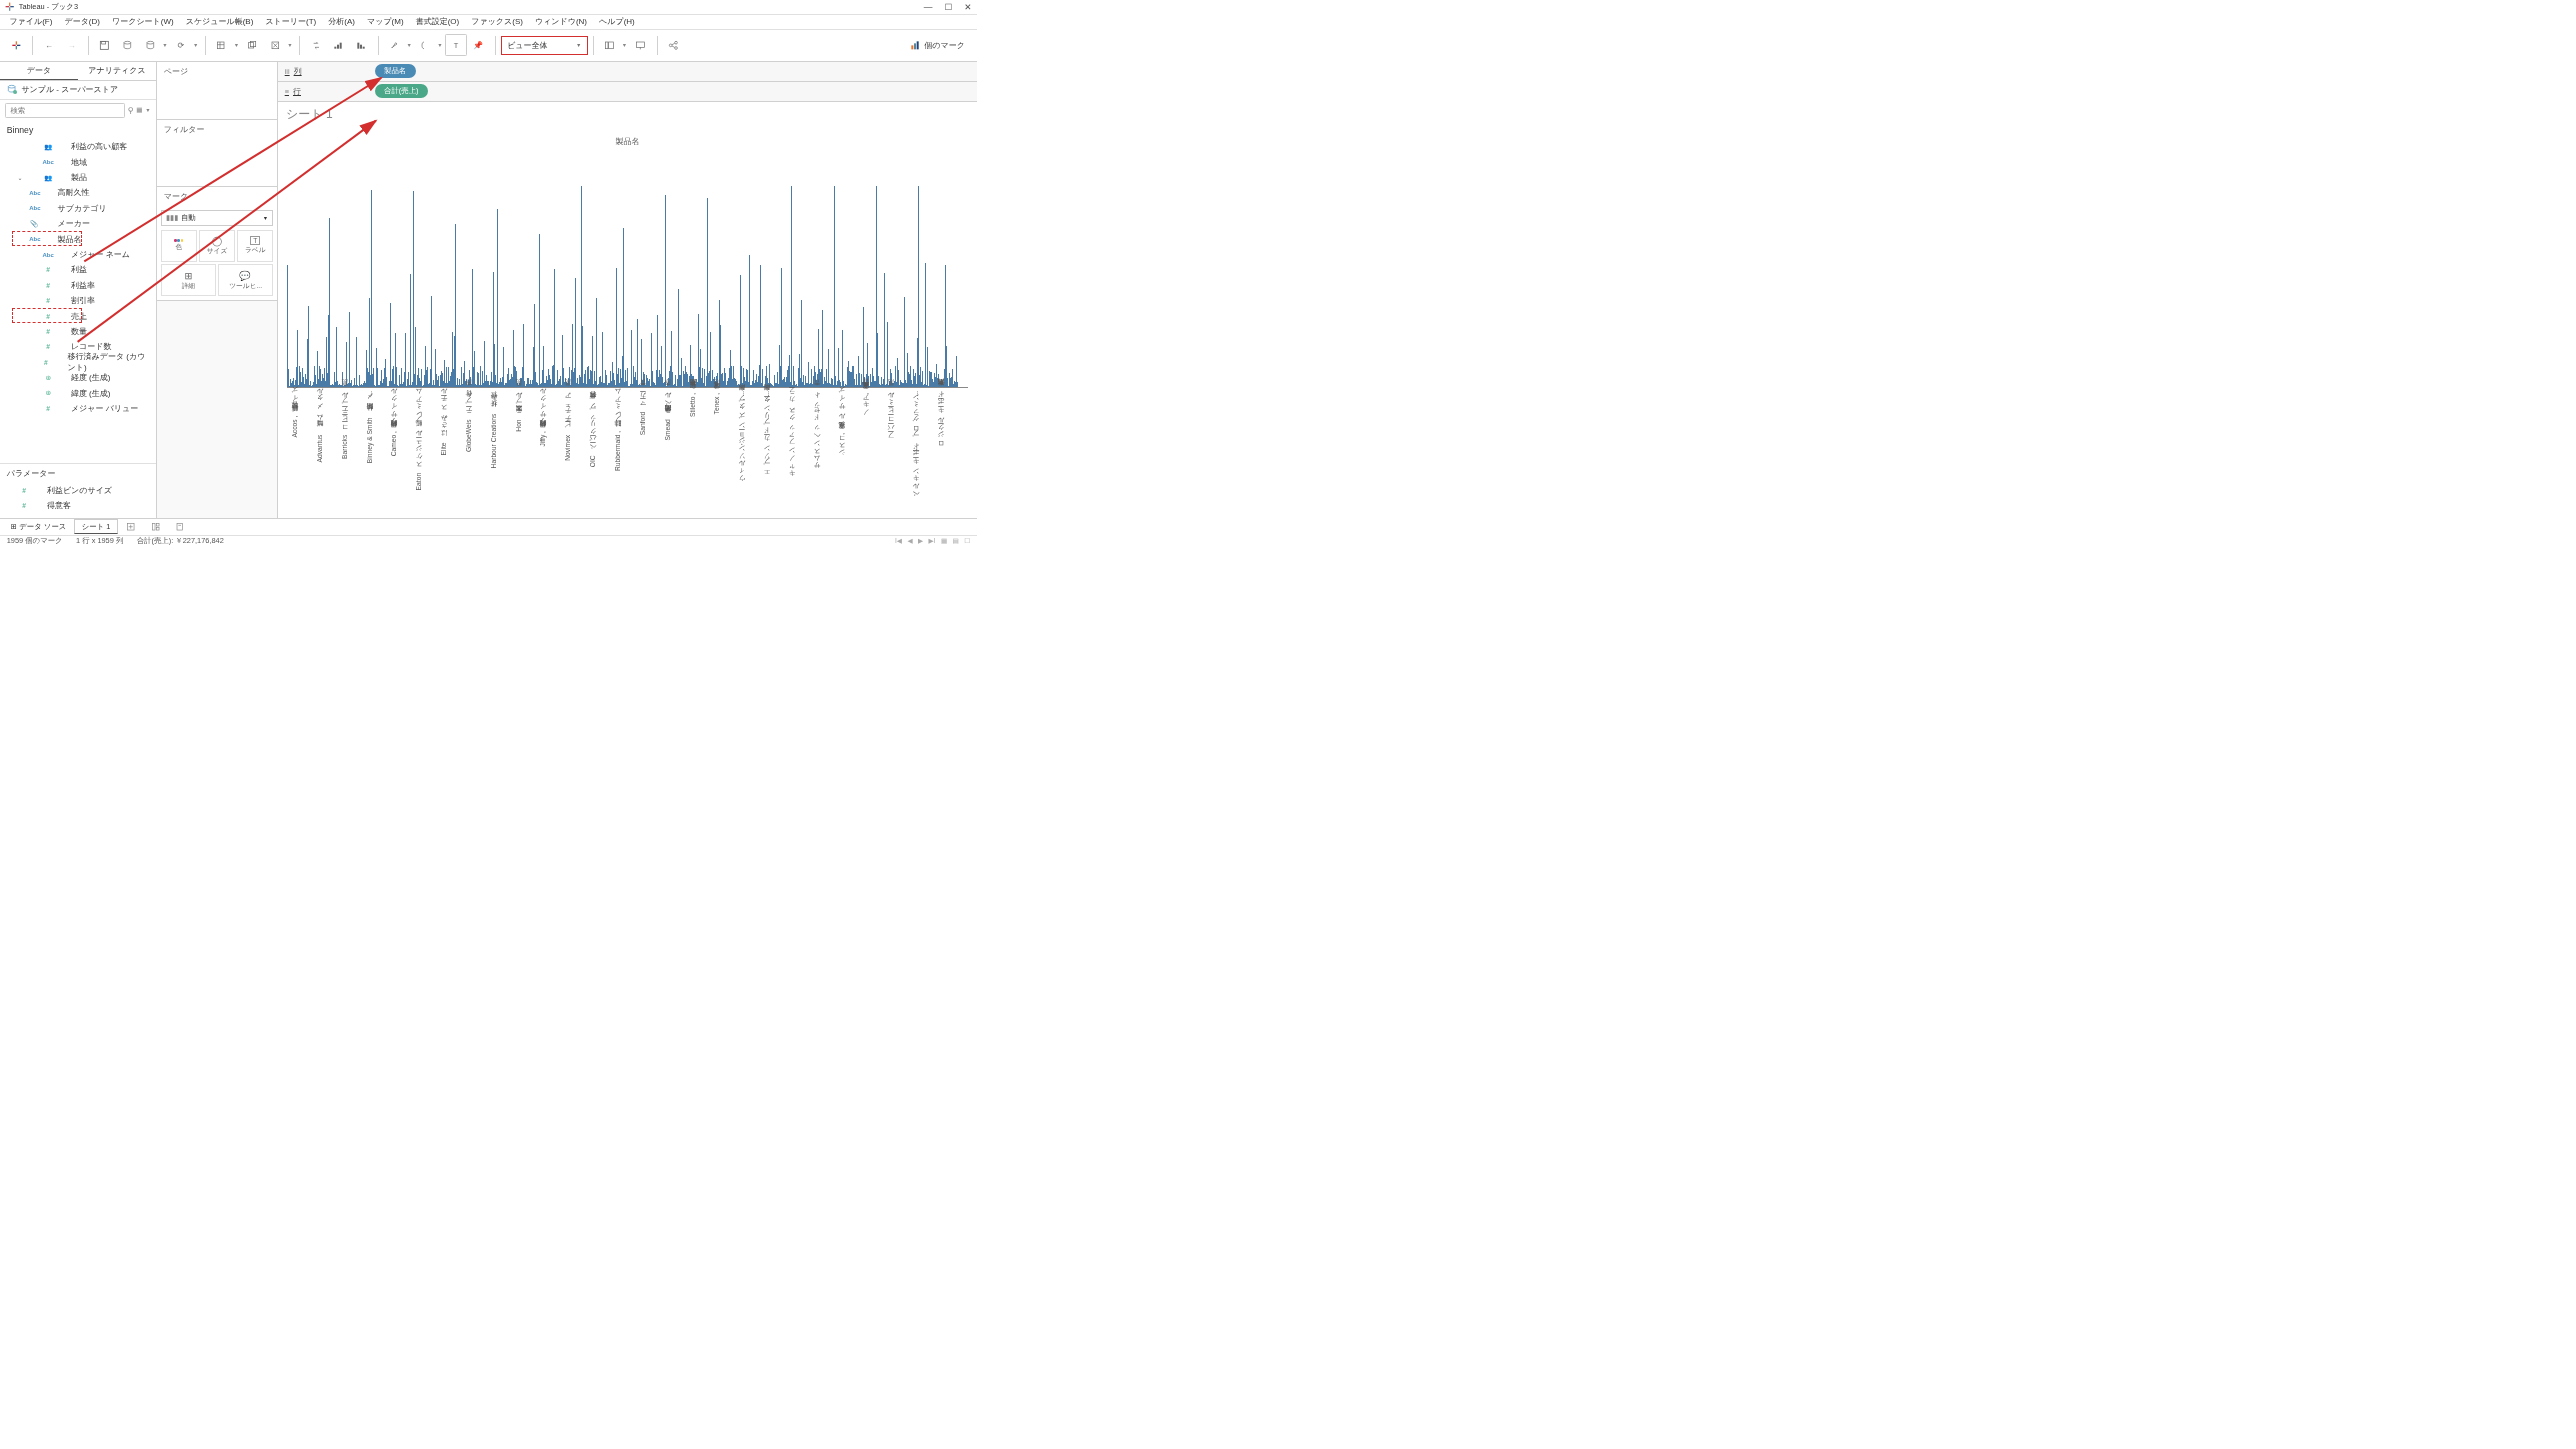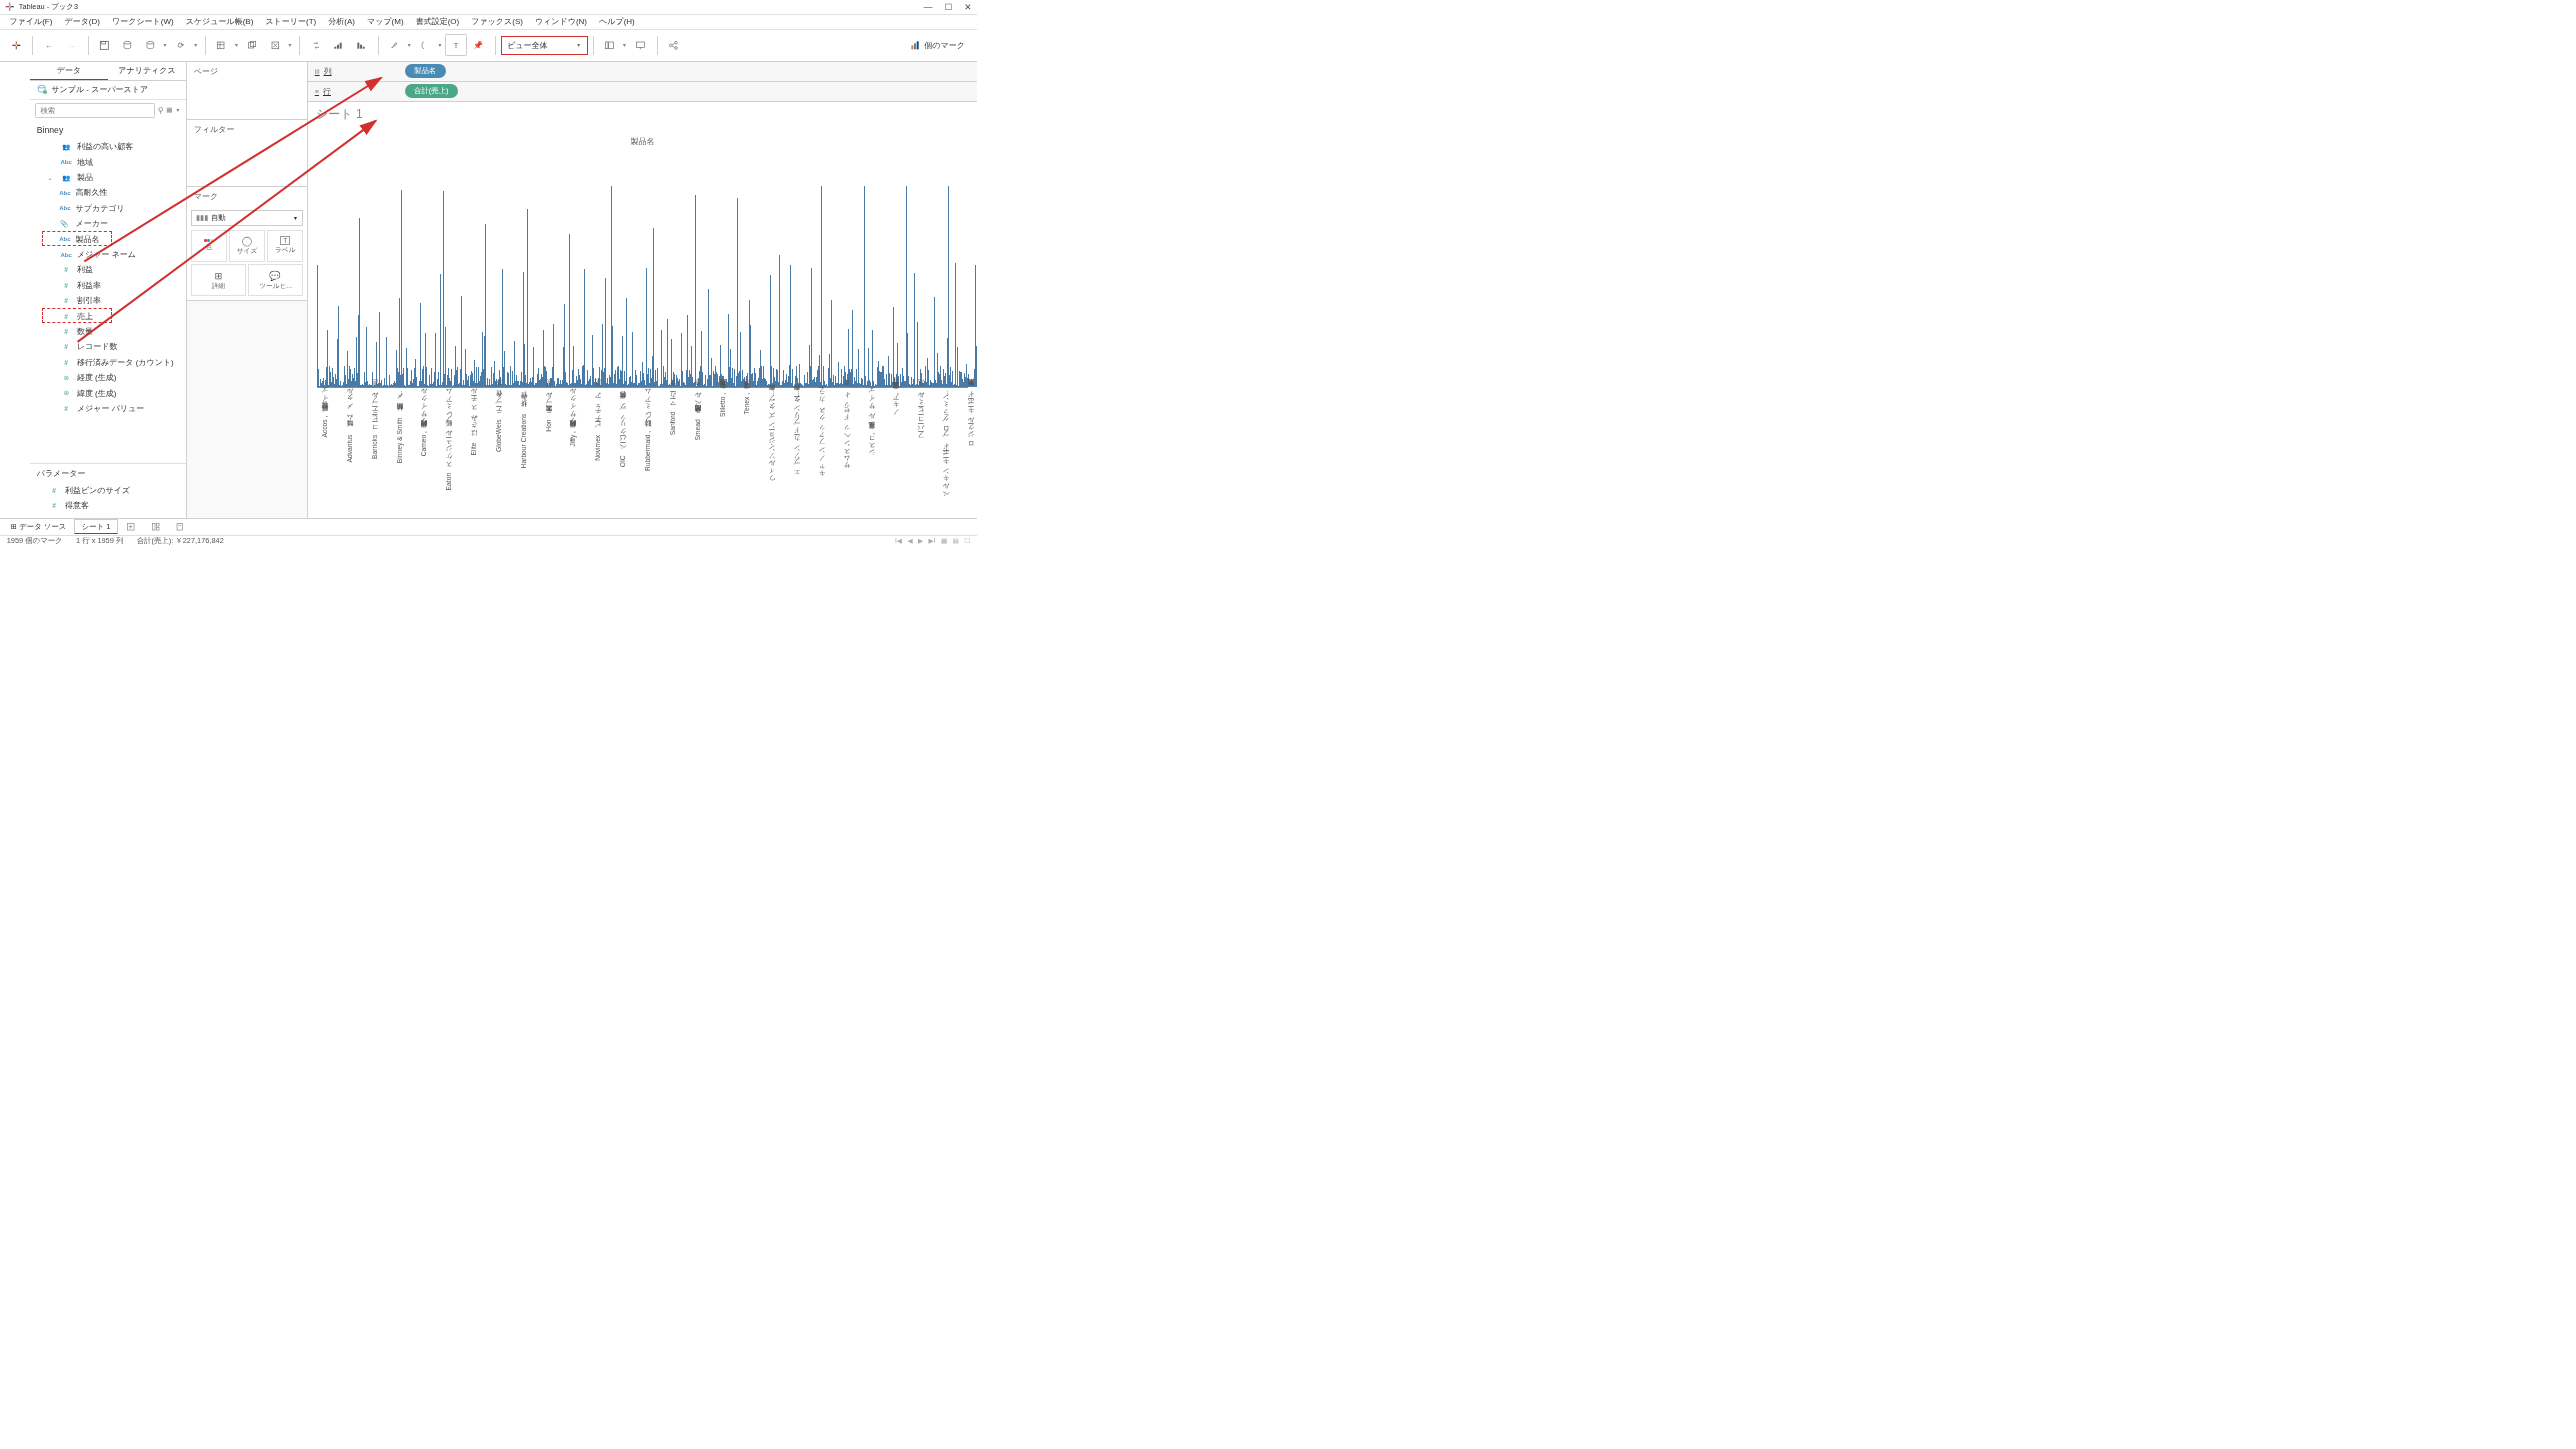--- a/index.html
+++ b/index.html
@@ -18,33 +18,33 @@
 
 .toolbar { height: 32px; display: flex; align-items: center; padding: 0 5.4px; border-bottom: 0.7px solid #d0d0d0; gap: 1.3px; }
 .tbtn { width: 21.5px; height: 21.5px; display: flex; align-items: center; justify-content: center; color: #666; border-radius: 1.3px; }
 .tsep { width: 0.7px; height: 19px; background: #d0d0d0; margin: 0 4px; }
 .tdrop { width: 6.7px; font-size: 5.4px; color: #888; align-self: center; }
 .fit-select { width: 87px; height: 19px; border: 1.3px solid #d32f2f; display: flex; align-items: center; padding: 0 5.4px; font-size: 8px; }
 .fit-select .arrow { margin-left: auto; font-size: 5.4px; color: #777; }
 .showme { margin-left: auto; display: flex; align-items: center; gap: 4px; padding: 0 6.7px; }
 
 
-.main { display: flex; height: calc(547px - 14.8px - 14.8px - 32px - 17.4px - 12px); padding-left: 30px; }
+.main { display: flex; height: calc(547px - 14.8px - 14.8px - 32px - 17.4px - 12px); }
 
 
 .sidebar { width: 157px; border-right: 0.7px solid #d0d0d0; display: flex; flex-direction: column; background: #fff; }
 .side-tabs { height: 19px; display: flex; border-bottom: 0.7px solid #d0d0d0; }
 .side-tab { flex: 1; display: flex; align-items: center; justify-content: center; font-size: 8px; }
 .side-tab.active { border-bottom: 1.3px solid #555; font-weight: 500; }
 .datasource-row { height: 19px; display: flex; align-items: center; padding: 0 6.7px; gap: 4px; border-bottom: 0.7px solid #e0e0e0; }
 .search-row { height: 21.5px; display: flex; align-items: center; padding: 2.7px 5.4px; gap: 2.7px; }
 .search-input { flex: 1; height: 14.8px; border: 0.7px solid #ccc; border-radius: 1.3px; padding: 0 4px; font-size: 7.4px; }
 .folders-hdr { padding: 4px 6.7px; font-size: 8.7px; font-weight: 500; }
 .field-list { flex: 1; overflow-y: auto; padding: 0 2.7px; }
-.field-item { height: 15.4px; display: flex; align-items: center; padding: 0 4px; font-size: 8px; gap: 4px; position: relative; }
+.field-item { height: 15.4px; display: flex; align-items: center; padding: 0 4px; font-size: 8px; gap: 16px; position: relative; }
 .field-item .ficon { width: 13.4px; text-align: center; font-size: 6.7px; }
 .field-item.indent1 { padding-left: 14.8px; }
 .field-item.indent2 { padding-left: 25.5px; }
 .ficon.abc { color: #4a90c2; font-weight: bold; font-size: 6px; }
 .ficon.num { color: #5fb89a; font-weight: bold; }
 .ficon.geo { color: #5fb89a; }
 .ficon.people { color: #666; }
 .ficon.clip { color: #888; }
 .dashed-box { position: absolute; border: 1.3px dashed #d32f2f; pointer-events: none; }
 .params-hdr { padding: 4px 6.7px; font-size: 8px; font-weight: 500; border-top: 0.7px solid #e0e0e0; }

